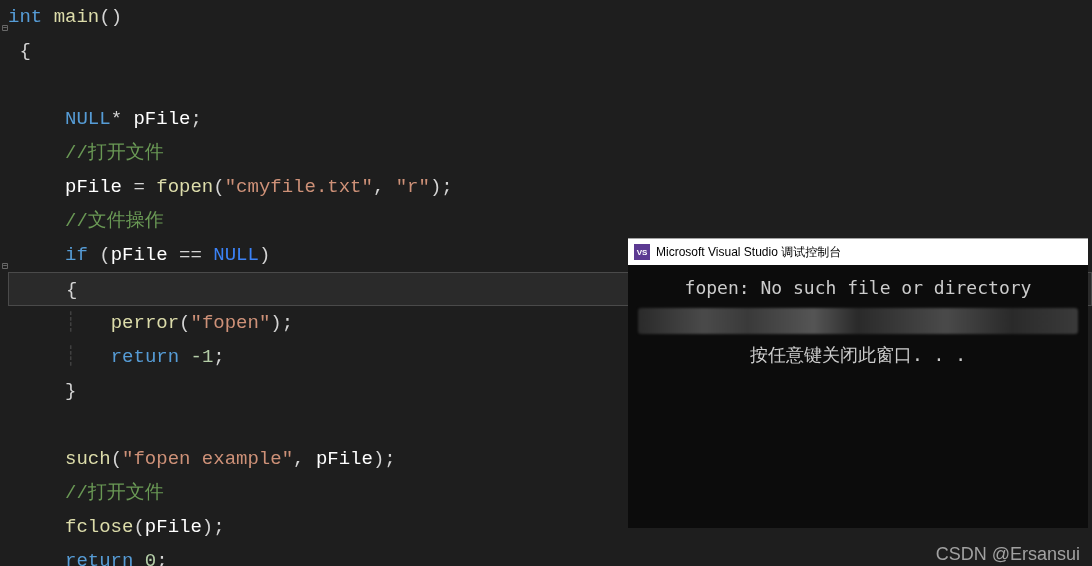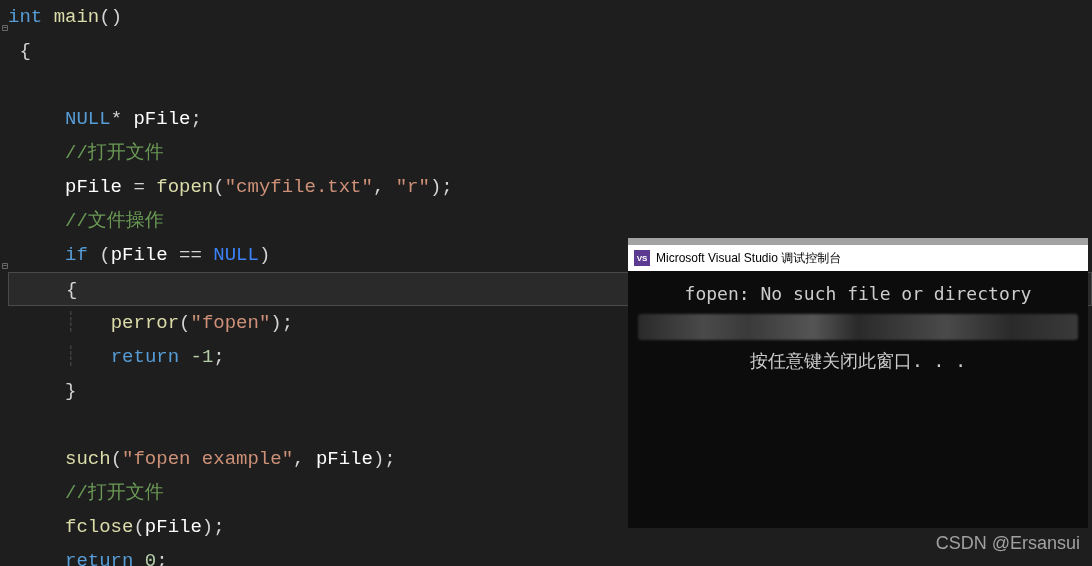--- a/index.html
+++ b/index.html
@@ -61,21 +61,21 @@
       color: #404040;
     }
     
     .console-window {
       position: absolute;
       top: 238px;
       left: 628px;
       width: 460px;
       height: 290px;
       background: #0c0c0c;
-      border-top: 7px solid #a3a3a3;
+      border-top: 1px solid #a3a3a3;
     }
     .console-titlebar {
       height: 26px;
       background: #ffffff;
       display: flex;
       align-items: center;
       padding-left: 6px;
       font-family: 'Microsoft YaHei', sans-serif;
       font-size: 12px;
       color: #000;
@@ -106,21 +106,21 @@
     .censored-bar {
       height: 26px;
       margin: 4px 0 6px 0;
       background: linear-gradient(90deg, #2a2a2a 0%, #4a4a4a 15%, #3a3a3a 25%, #555 40%, #2a2a2a 50%, #4a4a4a 70%, #2a2a2a 85%, #3a3a3a 100%);
       border-radius: 3px;
       position: relative;
       filter: blur(1px);
     }
     .watermark {
       position: absolute;
-      bottom: 12px;
+      bottom: 1px;
       right: 12px;
       font-family: 'Microsoft YaHei', Arial, sans-serif;
       font-size: 18px;
       color: #b8b8b8;
       opacity: 0.85;
     }
   </style>
 </head>
 <body>
 

